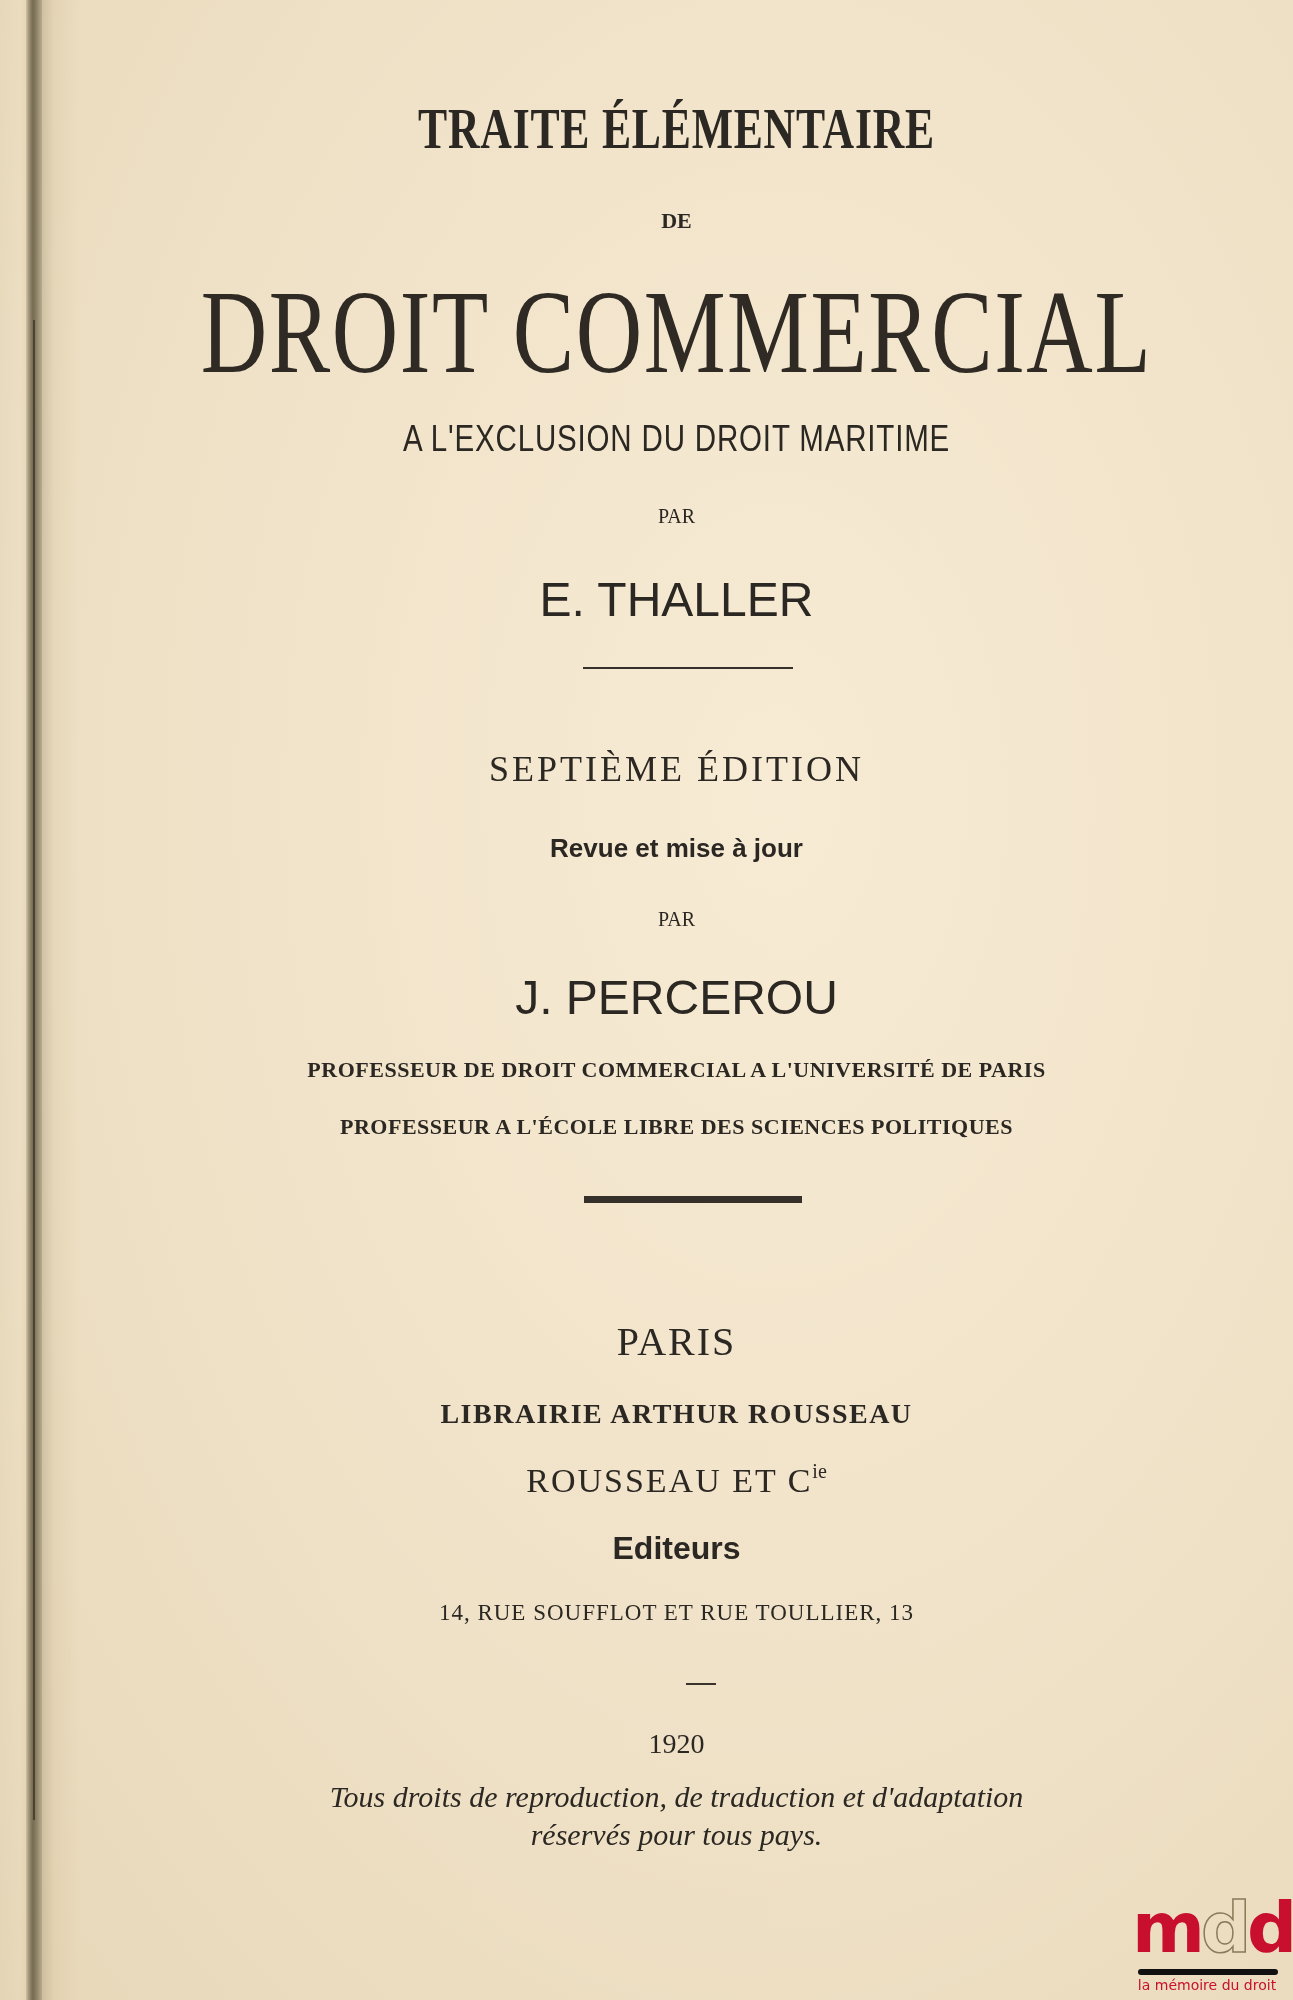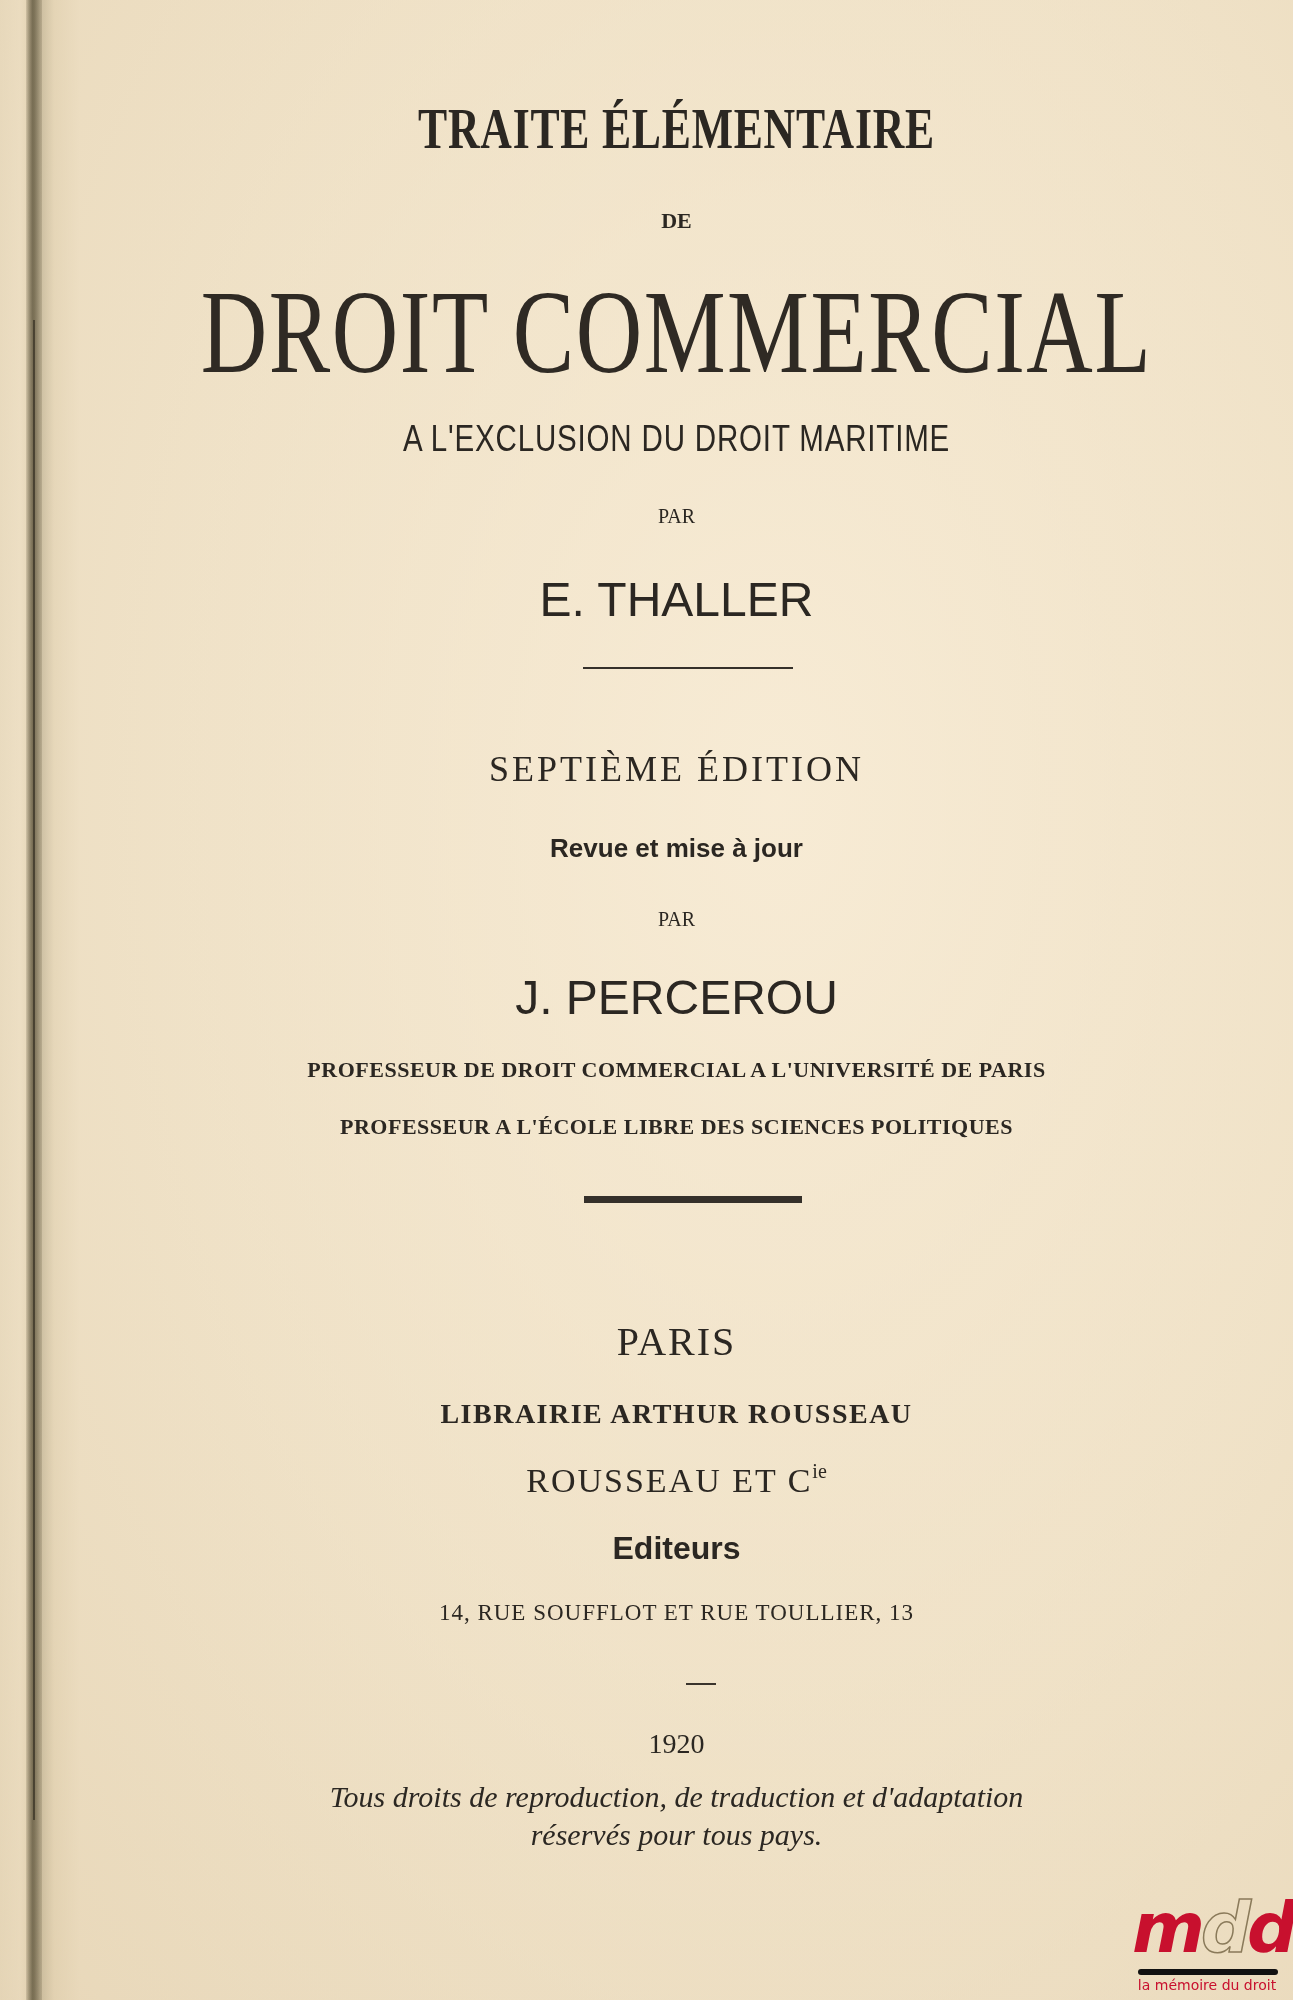--- a/index.html
+++ b/index.html
@@ -38,21 +38,21 @@
   #t15 { top:1460px; font-size:34px; letter-spacing:2px; }
   #t15 sup { font-size:20px; vertical-align:14px; letter-spacing:0; }
   #t16 { top:1530px; font-size:32px; font-weight:bold; }
   #t17 { top:1600px; font-size:23px; letter-spacing:1px; }
   .rule3 { position:absolute; left:686px; top:1683px; width:30px; height:2px; background:#3a342c; }
   #t18 { top:1728px; font-size:28px; }
   #t19 { top:1780px; font-size:30px; font-style:italic; }
   #t20 { top:1818px; font-size:30px; font-style:italic; }
 
   .logo { position:absolute; left:1132px; top:1893px; width:150px; height:100px; }
-  .logo-mdd { position:absolute; left:0; top:0; font-family:"DejaVu Sans","Liberation Sans",sans-serif; font-size:70px; font-weight:bold; color:#c8102e; letter-spacing:-4px; line-height:70px;font-style:italic; }
+  .logo-mdd { position:absolute; left:0; top:0; font-family:"DejaVu Sans","Liberation Sans",sans-serif; font-size:70px; font-weight:bold; color:#c8102e; letter-spacing:-4px; line-height:70px; }
   .logo-mdd .mid { color:transparent; -webkit-text-stroke:1.5px #8a7a5a; }
   .logo-bar { position:absolute; left:6px; top:76px; width:140px; height:6px; background:#111; border-radius:3px; }
   .logo-tag { position:absolute; left:0; top:84px; width:150px; text-align:center; font-family:"DejaVu Sans","Liberation Sans",sans-serif; font-size:14px; color:#c8102e; }
 </style>
 </head>
 <body>
 
 <div class="page">
   <div class="spine-shadow"></div>
   <div class="spine-line"></div>

